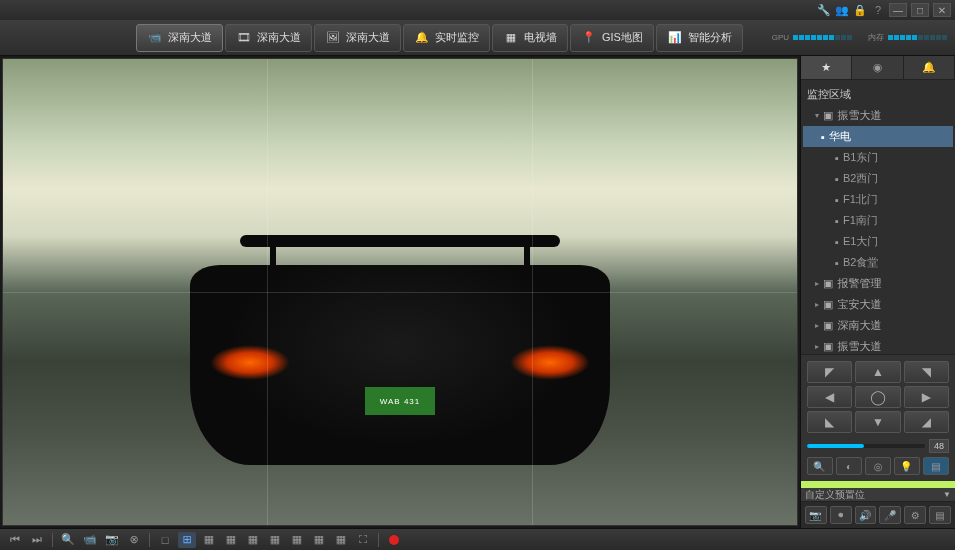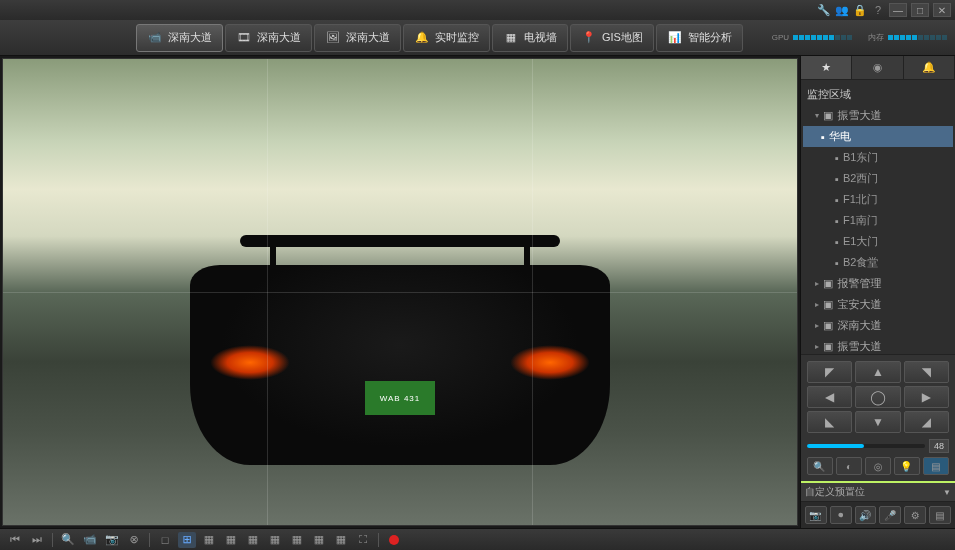--- a/index.html
+++ b/index.html
@@ -32,21 +32,21 @@
 .video-bg { width: 100%; height: 100%; background: linear-gradient(to bottom, #8a9b7a 0%, #c8d4b8 18%, #e8e8d0 28%, #d4d8c0 38%, #5a6858 50%, #3a4238 65%, #4a5248 80%, #6a7268 100%); position: relative; }
 .car-body { position: absolute; bottom: 60px; left: 50%; transform: translateX(-50%); width: 420px; height: 200px; }
 .car-shape { width: 100%; height: 100%; background: radial-gradient(ellipse at 50% 40%, #1a1a1a 0%, #0a0a0a 60%); border-radius: 30px 30px 60px 60px / 20px 20px 80px 80px; position: relative; }
 .car-wing { position: absolute; top: -30px; left: 50px; right: 50px; height: 12px; background: #0a0a0a; border-radius: 6px; }
 .car-wing::before, .car-wing::after { content: ''; position: absolute; top: 10px; width: 6px; height: 30px; background: #0a0a0a; }
 .car-wing::before { left: 30px; }
 .car-wing::after { right: 30px; }
 .taillight { position: absolute; width: 80px; height: 35px; border-radius: 50%; background: radial-gradient(ellipse, #ff6600 0%, #cc3300 40%, transparent 70%); }
 .taillight.left { top: 80px; left: 20px; }
 .taillight.right { top: 80px; right: 20px; }
-.plate { position: absolute; bottom: 50px; left: 50%; transform: translateX(-50%); width: 70px; height: 34px; background: #2a7a2a; color: #fff; font-size: 8px; display: flex; align-items: center; justify-content: center; letter-spacing: 1px; }
+.plate { position: absolute; bottom: 50px; left: 50%; transform: translateX(-50%); width: 70px; height: 28px; background: #2a7a2a; color: #fff; font-size: 8px; display: flex; align-items: center; justify-content: center; letter-spacing: 1px; }
 .grid-overlay { position: absolute; inset: 0; pointer-events: none; }
 .grid-line-v { position: absolute; top: 0; bottom: 0; width: 1px; background: rgba(255,255,255,0.15); }
 .grid-line-h { position: absolute; left: 0; right: 0; height: 1px; background: rgba(255,255,255,0.15); }
 
 
 .sidebar { width: 155px; background: #2e2e2e; display: flex; flex-direction: column; border-left: 1px solid #111; }
 .side-tabs { display: flex; height: 24px; background: #3a3a3a; border-bottom: 1px solid #222; }
 .side-tab { flex: 1; display: flex; align-items: center; justify-content: center; cursor: pointer; border-right: 1px solid #222; color: #999; }
 .side-tab.active { background: #4a4a4a; color: #ddd; }
 
@@ -64,21 +64,21 @@
 .ptz-btn { height: 22px; background: linear-gradient(#4a4a4a, #383838); border: 1px solid #555; border-radius: 2px; display: flex; align-items: center; justify-content: center; cursor: pointer; color: #aaa; font-size: 12px; }
 .ptz-btn.center { font-size: 14px; }
 .slider-row { display: flex; align-items: center; gap: 4px; margin-top: 6px; }
 .slider-track { flex: 1; height: 4px; background: #222; border-radius: 2px; position: relative; }
 .slider-fill { height: 100%; background: #00bfff; width: 48%; border-radius: 2px; }
 .slider-val { width: 20px; height: 14px; background: #444; color: #ccc; font-size: 9px; display: flex; align-items: center; justify-content: center; border: 1px solid #555; }
 .ptz-icons { display: flex; gap: 3px; margin-top: 4px; }
 .ptz-icon-btn { flex: 1; height: 18px; background: #3a3a3a; border: 1px solid #555; border-radius: 2px; display: flex; align-items: center; justify-content: center; cursor: pointer; color: #999; font-size: 10px; }
 .ptz-icon-btn.accent { background: #2a5a7a; }
 
-.preset-bar { height: 20px; background: #3a3a3a; border-top: 2px solid #bef264; display: flex; align-items: center; padding: 0 4px; font-size: 10px; color: #aaa; }
+.preset-bar { height: 20px; background: #3a3a3a; border-top: 7px solid #bef264; display: flex; align-items: center; padding: 0 4px; font-size: 10px; color: #aaa; }
 .preset-bar .chev { margin-left: auto; font-size: 8px; }
 
 .bottom-icons { display: flex; gap: 3px; padding: 4px; background: #2a2a2a; border-top: 1px solid #222; }
 .bottom-icon { width: 22px; height: 18px; background: #3a3a3a; border: 1px solid #555; border-radius: 2px; display: flex; align-items: center; justify-content: center; cursor: pointer; color: #999; font-size: 10px; }
 
 
 .bottom-bar { height: 22px; background: linear-gradient(#3a3a3a, #2a2a2a); display: flex; align-items: center; padding: 0 6px; gap: 6px; border-top: 1px solid #111; }
 .bb-group { display: flex; gap: 4px; align-items: center; }
 .bb-btn { width: 18px; height: 16px; display: flex; align-items: center; justify-content: center; cursor: pointer; color: #999; font-size: 11px; }
 .bb-btn.active { color: #6af; background: #3a4a5a; border-radius: 2px; }

